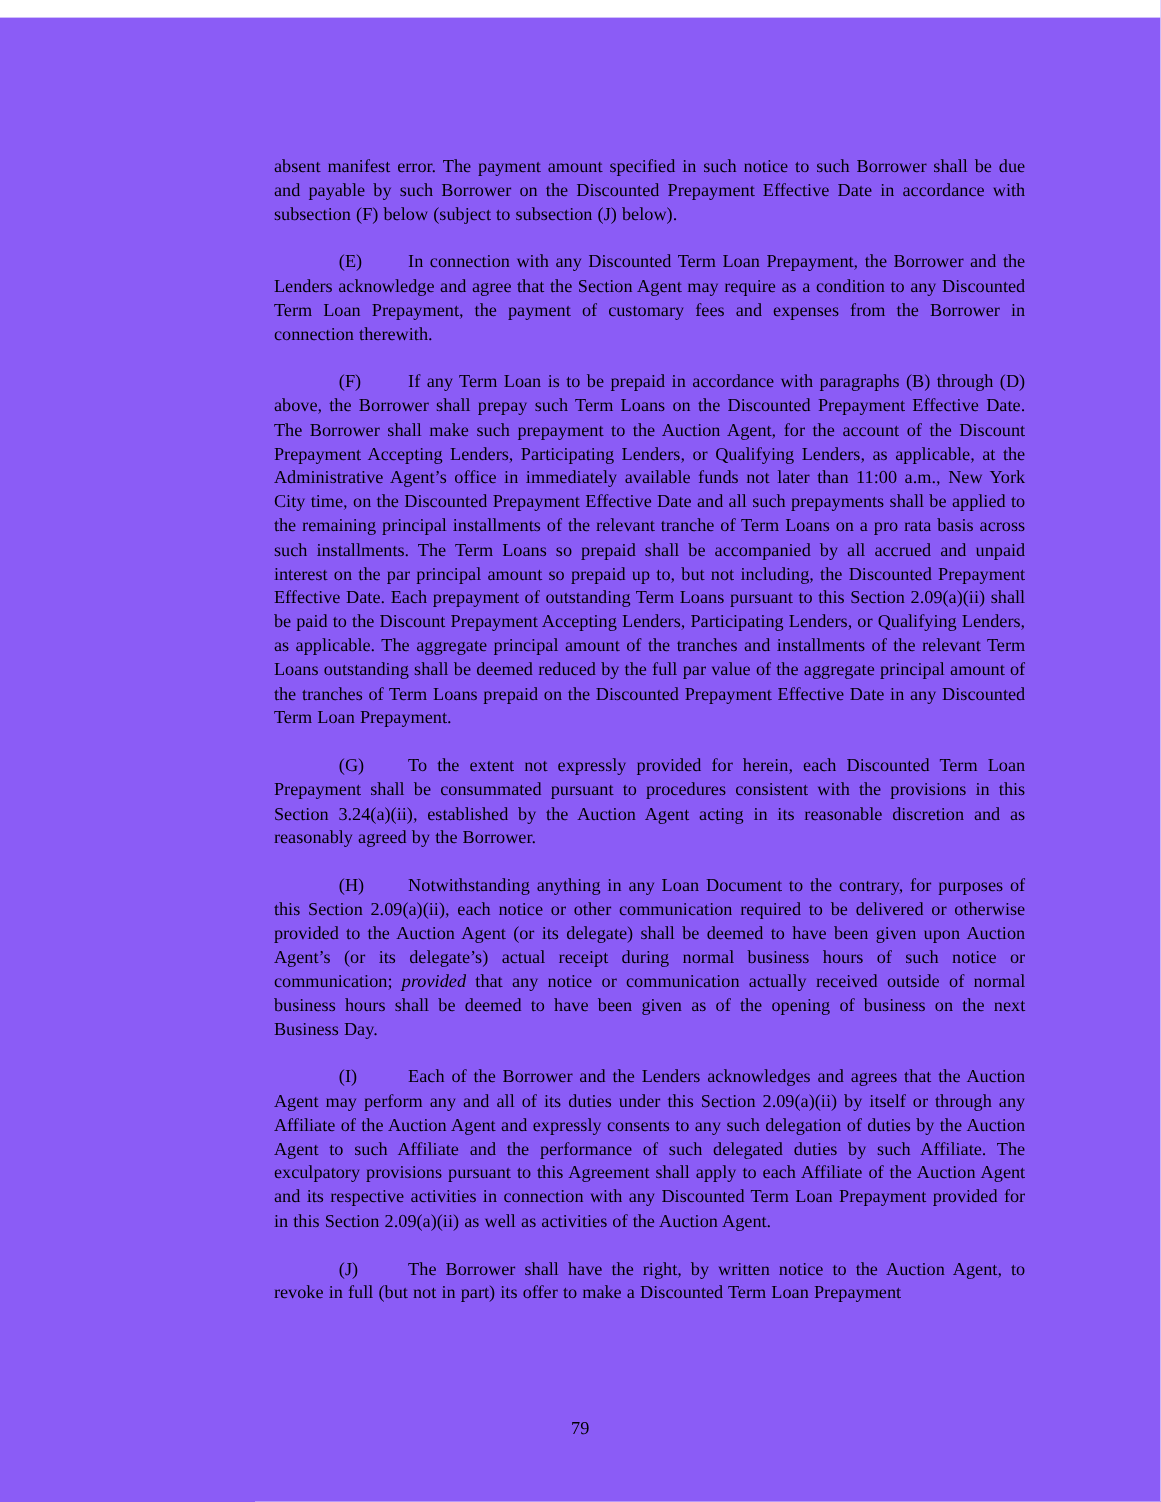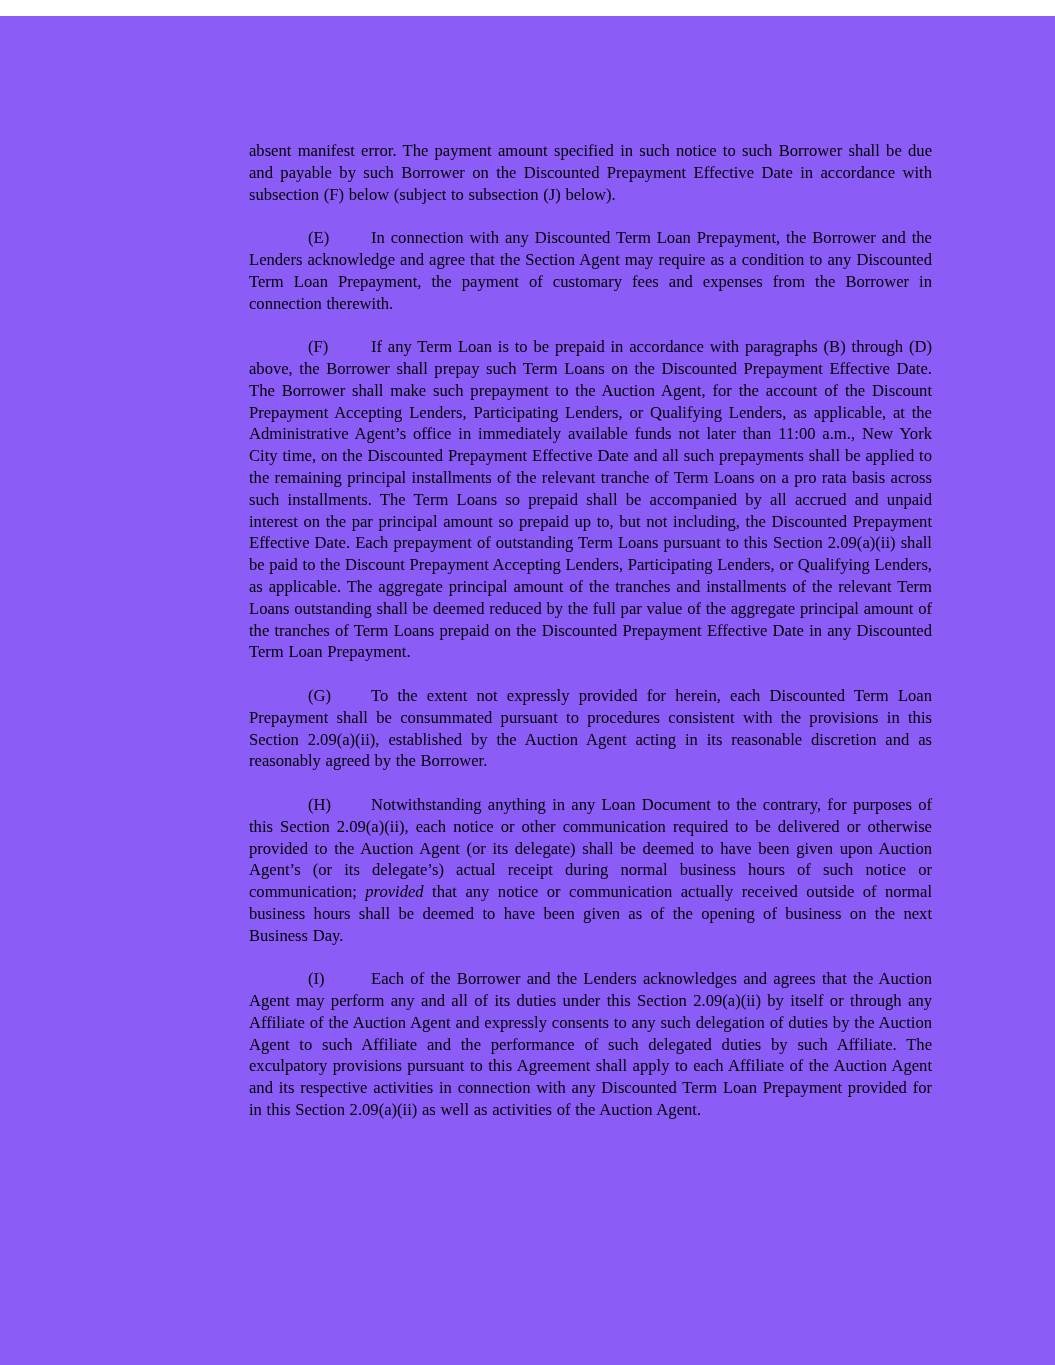--- a/index.html
+++ b/index.html
@@ -52,17 +52,19 @@
   }
 </style>
 </head>
 <body>
 
 <div class="page">
   <div class="content" id="doc-body">
       <p class="para"><span>absent manifest error.  The payment amount specified in such notice to such Borrower shall be due and payable by such Borrower on the Discounted Prepayment Effective Date in accordance with subsection (F) below (subject to subsection (J) below).</span></p>
       <p class="para labeled"><span class="para-label">(E)</span><span>In connection with any Discounted Term Loan Prepayment, the Borrower and the Lenders acknowledge and agree that the Section Agent may require as a condition to any Discounted Term Loan Prepayment, the payment of customary fees and expenses from the Borrower in connection therewith.</span></p>
       <p class="para labeled"><span class="para-label">(F)</span><span>If any Term Loan is to be prepaid in accordance with paragraphs (B) through (D) above, the Borrower shall prepay such Term Loans on the Discounted Prepayment Effective Date.  The Borrower shall make such prepayment to the Auction Agent, for the account of the Discount Prepayment Accepting Lenders, Participating Lenders, or Qualifying Lenders, as applicable, at the Administrative Agent’s office in immediately available funds not later than 11:00 a.m., New York City time, on the Discounted Prepayment Effective Date and all such prepayments shall be applied to the remaining principal installments of the relevant tranche of Term Loans on a pro rata basis across such installments.  The Term Loans so prepaid shall be accompanied by all accrued and unpaid interest on the par principal amount so prepaid up to, but not including, the Discounted Prepayment Effective Date.  Each prepayment of outstanding Term Loans pursuant to this Section 2.09(a)(ii) shall be paid to the Discount Prepayment Accepting Lenders, Participating Lenders, or Qualifying Lenders, as applicable.  The aggregate principal amount of the tranches and installments of the relevant Term Loans outstanding shall be deemed reduced by the full par value of the aggregate principal amount of the tranches of Term Loans prepaid on the Discounted Prepayment Effective Date in any Discounted Term Loan Prepayment.</span></p>
-      <p class="para labeled"><span class="para-label">(G)</span><span>To the extent not expressly provided for herein, each Discounted Term Loan Prepayment shall be consummated pursuant to procedures consistent with the provisions in this Section 2.09(a)(ii), established by the Auction Agent acting in its reasonable discretion and as reasonably agreed by the Borrower.</span></p>
+      <p class="para labeled"><span class="para-label">(G)</span><span>To the extent not expressly provided for herein, each Discounted Term Loan Prepayment shall be consummated pursuant to procedures consistent with the provisions in this Section 3.24(a)(ii), established by the Auction Agent acting in its reasonable discretion and as reasonably agreed by the Borrower.</span></p>
       <p class="para labeled"><span class="para-label">(H)</span><span>Notwithstanding anything in any Loan Document to the contrary, for purposes of this Section 2.09(a)(ii), each notice or other communication required to be delivered or otherwise provided to the Auction Agent (or its delegate) shall be deemed to have been given upon Auction Agent’s (or its delegate’s) actual receipt during normal business hours of such notice or communication; </span><span class="italic">provided</span><span> that any notice or communication actually received outside of normal business hours shall be deemed to have been given as of the opening of business on the next Business Day.</span></p>
       <p class="para labeled"><span class="para-label">(I)</span><span>Each of the Borrower and the Lenders acknowledges and agrees that the Auction Agent may perform any and all of its duties under this Section 2.09(a)(ii) by itself or through any Affiliate of the Auction Agent and expressly consents to any such delegation of duties by the Auction Agent to such Affiliate and the performance of such delegated duties by such Affiliate.  The exculpatory provisions pursuant to this Agreement shall apply to each Affiliate of the Auction Agent and its respective activities in connection with any Discounted Term Loan Prepayment provided for in this Section 2.09(a)(ii) as well as activities of the Auction Agent.</span></p>
+      <p class="para labeled"><span class="para-label">(J)</span><span>The Borrower shall have the right, by written notice to the Auction Agent, to revoke in full (but not in part) its offer to make a Discounted Term Loan Prepayment</span></p>
     </div>
+  <div class="page-number">79</div>
 </div>
 
 </body></html>

